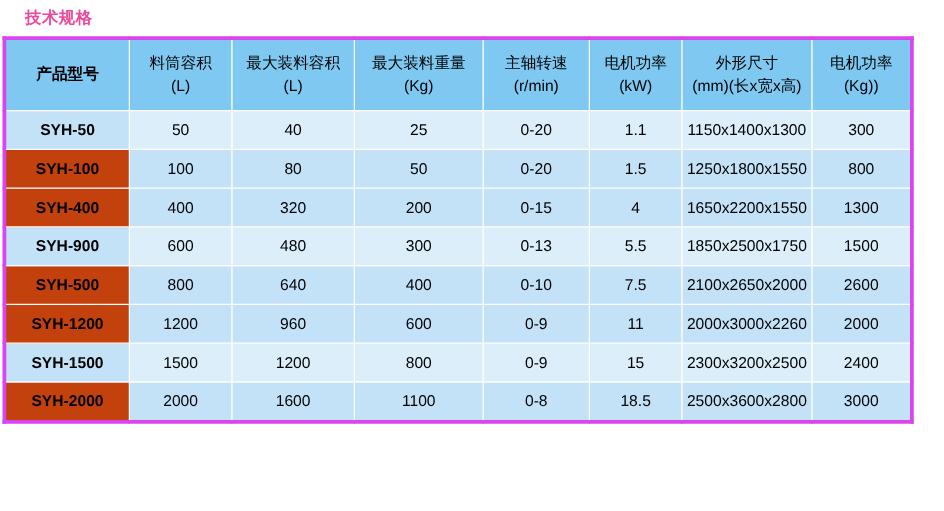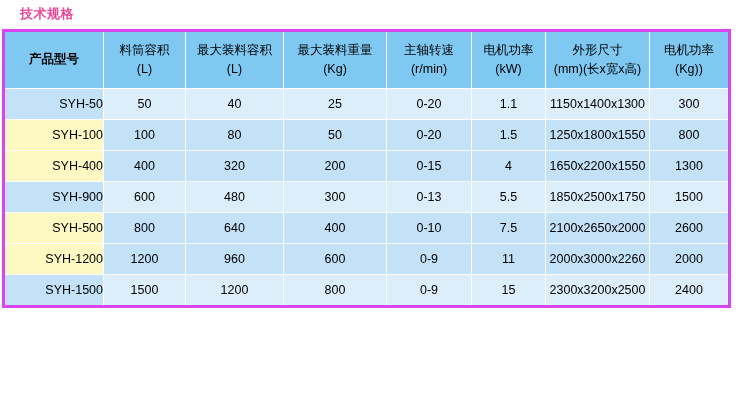--- a/index.html
+++ b/index.html
@@ -58,25 +58,24 @@
   }
   tbody td {
     height: 30px;
     background: #ddeefb;
   }
   tbody tr.alt td {
     background: #c3e2f8;
   }
   tbody td.model {
     background: #c3e2f8;
-    font-weight: normal;
-    text-align: right;
+    font-weight: bold;
   }
   tbody tr.alt td.model {
-    background: #fef9c3;
+    background: #c2410c;
   }
   
   col.c0 { width: 100px; }
   col.c1 { width: 82px; }
   col.c2 { width: 98px; }
   col.c3 { width: 103px; }
   col.c4 { width: 85px; }
   col.c5 { width: 74px; }
   col.c6 { width: 104px; }
   col.c7 { width: 80px; }
@@ -199,16 +198,26 @@
       <tr>
         <td class="model">SYH-1500</td>
         <td>1500</td>
         <td>1200</td>
         <td>800</td>
         <td>0-9</td>
         <td>15</td>
         <td>2300x3200x2500</td>
         <td>2400</td>
       </tr>
+      <tr class="alt">
+        <td class="model">SYH-2000</td>
+        <td>2000</td>
+        <td>1600</td>
+        <td>1100</td>
+        <td>0-8</td>
+        <td>18.5</td>
+        <td>2500x3600x2800</td>
+        <td>3000</td>
+      </tr>
     </tbody>
   </table>
 
 </div>
 
 </body></html>

